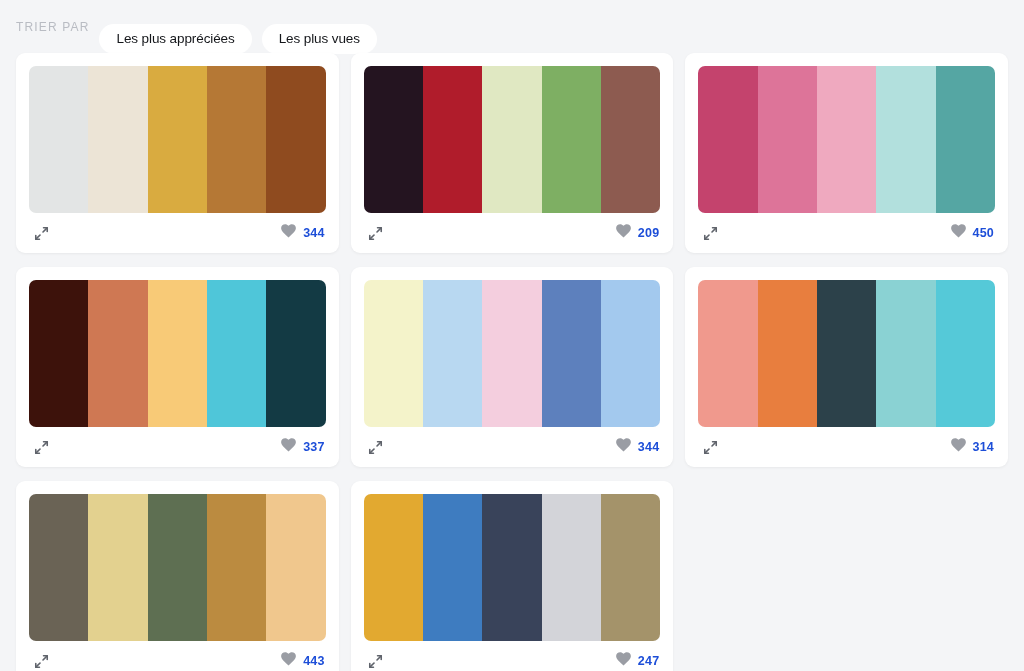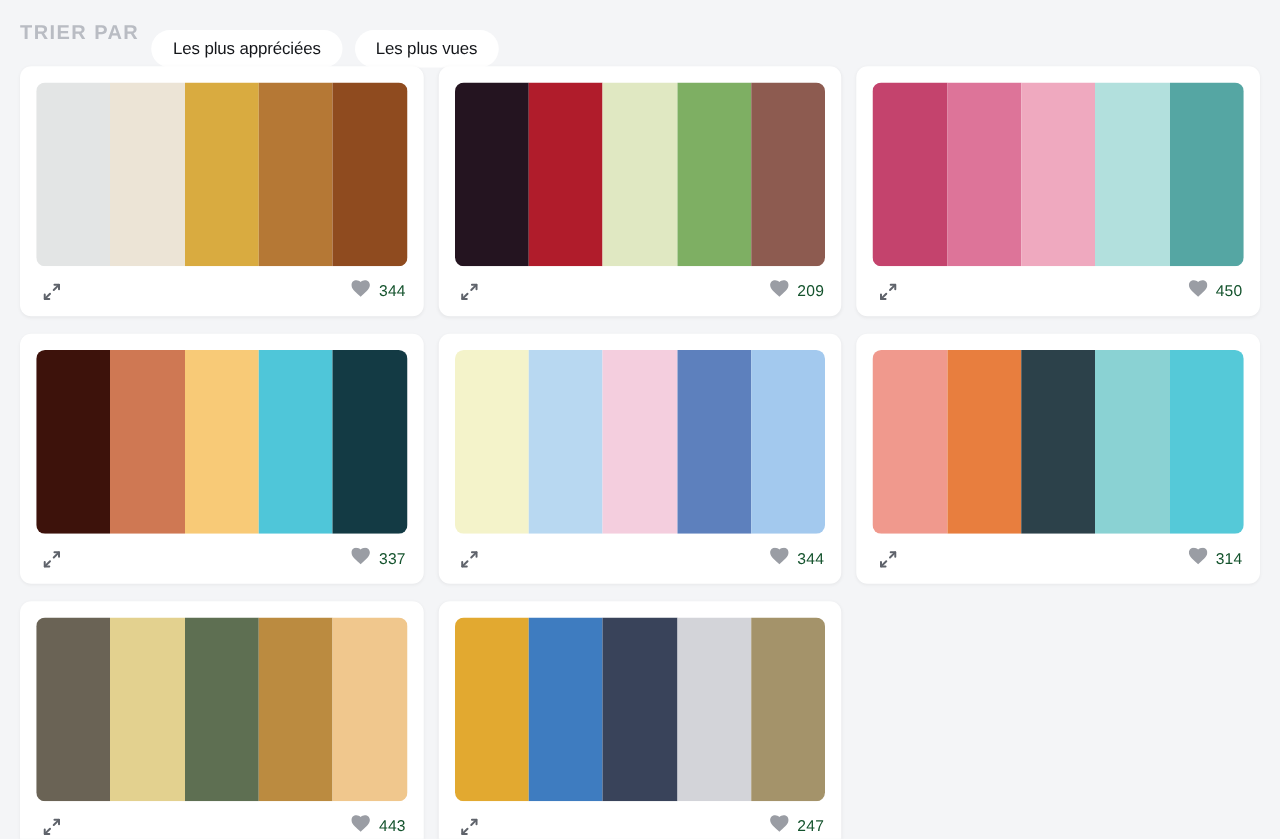--- a/index.html
+++ b/index.html
@@ -19,24 +19,24 @@
   
   #toolbar {
     height: 53px;
     display: flex;
     align-items: center;
     padding: 0 16px;
     background: #f4f5f7;
   }
 
   .toolbar-label {
-    font-size: 16px;
+    font-size: 12px;
     letter-spacing: 1.15px;
     color: #b9bcc3;
-    font-weight: 700;
+    font-weight: 400;
     text-transform: uppercase;
     white-space: nowrap;
     text-align: center;
   }
 
   #sort-group {
     display: flex;
     align-items: center;
     gap: 10px;
   }
@@ -135,22 +135,22 @@
     display: flex;
     align-items: center;
     gap: 7px;
     cursor: pointer;
   }
 
   .heart-icon { display: block; }
 
   .like-count {
     font-size: 12.5px;
-    font-weight: 400;
-    color: #14532d;
+    font-weight: 700;
+    color: #1d4ed8;
     letter-spacing: 0.2px;
     line-height: 1;
   }
 </style>
 </head>
 <body>
 
 <div id="toolbar">
 
   <div id="sort-group">

